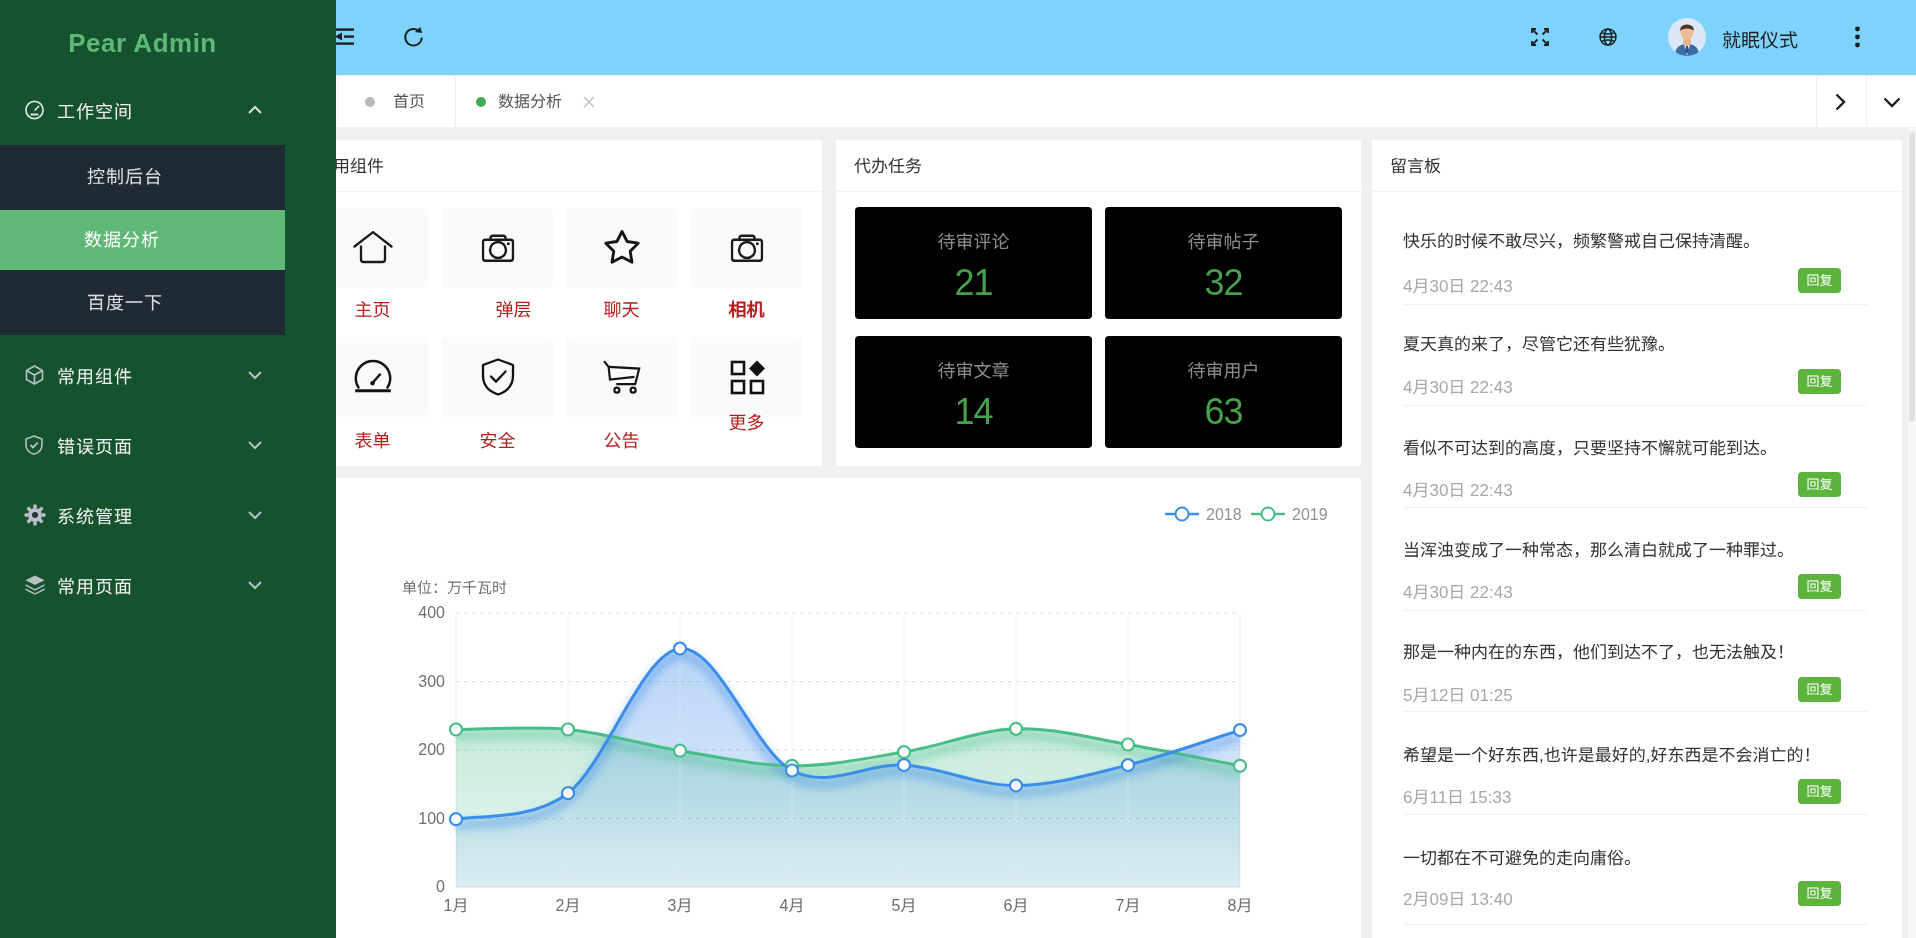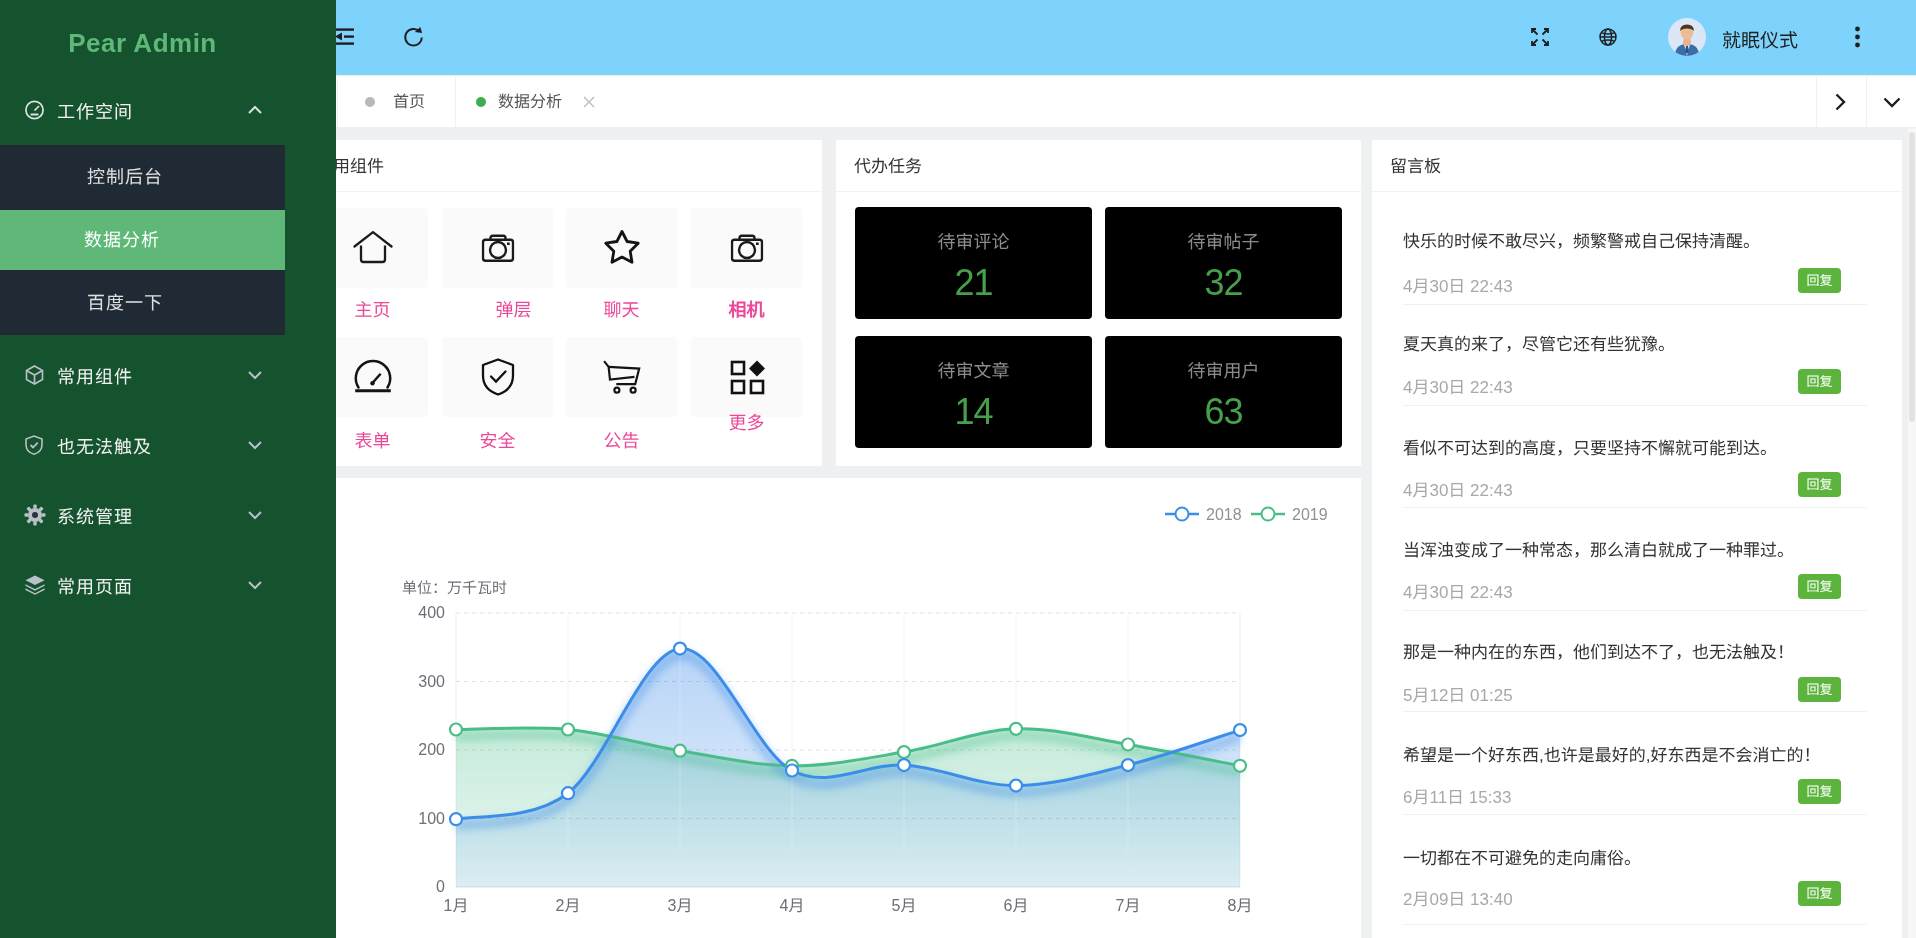--- a/index.html
+++ b/index.html
@@ -21,21 +21,21 @@
 #topbar{left:285px;top:0;width:1631px;height:75px;background:#7dd3fc;}
 #tabbar{left:285px;top:75px;width:1631px;height:53px;background:#fff;border-top:1px solid #f0f0f0;border-bottom:1px solid #f0f0f0;}
 .tsep{position:absolute;top:0;width:1px;height:51px;background:#f0f0f0;}
 .tabtxt{position:absolute;top:0;height:51px;line-height:51px;font-size:16px;color:#555;}
 .dot{position:absolute;top:50%;margin-top:-5px;width:10px;height:10px;border-radius:50%;}
 
 .card{position:absolute;background:#fff;}
 .chead{position:absolute;left:0;top:0;right:0;height:52px;line-height:54px;padding-left:18px;font-size:17px;color:#333;border-bottom:1px solid #f2f2f2;}
 .ibox{position:absolute;width:111px;height:80px;background:#fafafa;border-radius:4px;}
 .ibox svg{position:absolute;left:50%;top:50%;transform:translate(-50%,-50%);}
-.ilabel{position:absolute;width:111px;text-align:center;font-size:18px;color:#ec4899;}
+.ilabel{position:absolute;width:111px;text-align:center;font-size:18px;color:#b91c1c;}
 .sbox{position:absolute;background:#000000;border-radius:4px;text-align:center;}
 .sbox .lab{margin-top:20px;font-size:18px;color:#8c8c8c;}
 .sbox .num{margin-top:9px;font-size:36px;color:#46a04b;letter-spacing:-1px;}
 
 .msg-t{position:absolute;left:31px;font-size:17px;color:#333;}
 .msg-d{position:absolute;left:31px;font-size:17px;color:#a8a8a8;}
 .msg-hr{position:absolute;left:31px;width:464px;height:1px;background:#f0f0f0;}
 .rbtn{position:absolute;left:426px;width:43px;height:25px;background:#5cb43d;color:#fff;font-size:13px;text-align:center;line-height:26px;border-radius:4px;}
 .rbtn::after{content:"回复";}
 
@@ -77,21 +77,21 @@
         <path d="M1 1.5 L7 7.5 L13 1.5" fill="none" stroke="#b9c0c7" stroke-width="2"></path>
       </svg>
   </div>
   <div class="mitem" style="top:410px;">
     <svg width="20" height="21" viewBox="0 0 20 21">
         <g fill="none" stroke="#b9c0c7" stroke-width="1.6">
           <path d="M10 1.5 L18 4.5 V10 C18 15 14.5 18.5 10 19.8 C5.5 18.5 2 15 2 10 V4.5 Z"></path>
           <path d="M6.5 10.5 L9 13 L13.8 8.2" stroke-width="1.8"></path>
         </g>
       </svg>
-    <span class="txt">也无法触及</span>
+    <span class="txt">错误页面</span>
     <svg class="arr" width="14" height="9" viewBox="0 0 14 9">
         <path d="M1 1.5 L7 7.5 L13 1.5" fill="none" stroke="#b9c0c7" stroke-width="2"></path>
       </svg>
   </div>
   <div class="mitem" style="top:480px;">
     <svg width="22" height="22" viewBox="0 0 22 22">
         <g fill="#b9c0c7">
           <circle cx="11" cy="11" r="7"></circle>
           <g>
             <rect x="9.3" y="0.5" width="3.4" height="4" rx="1"></rect>

